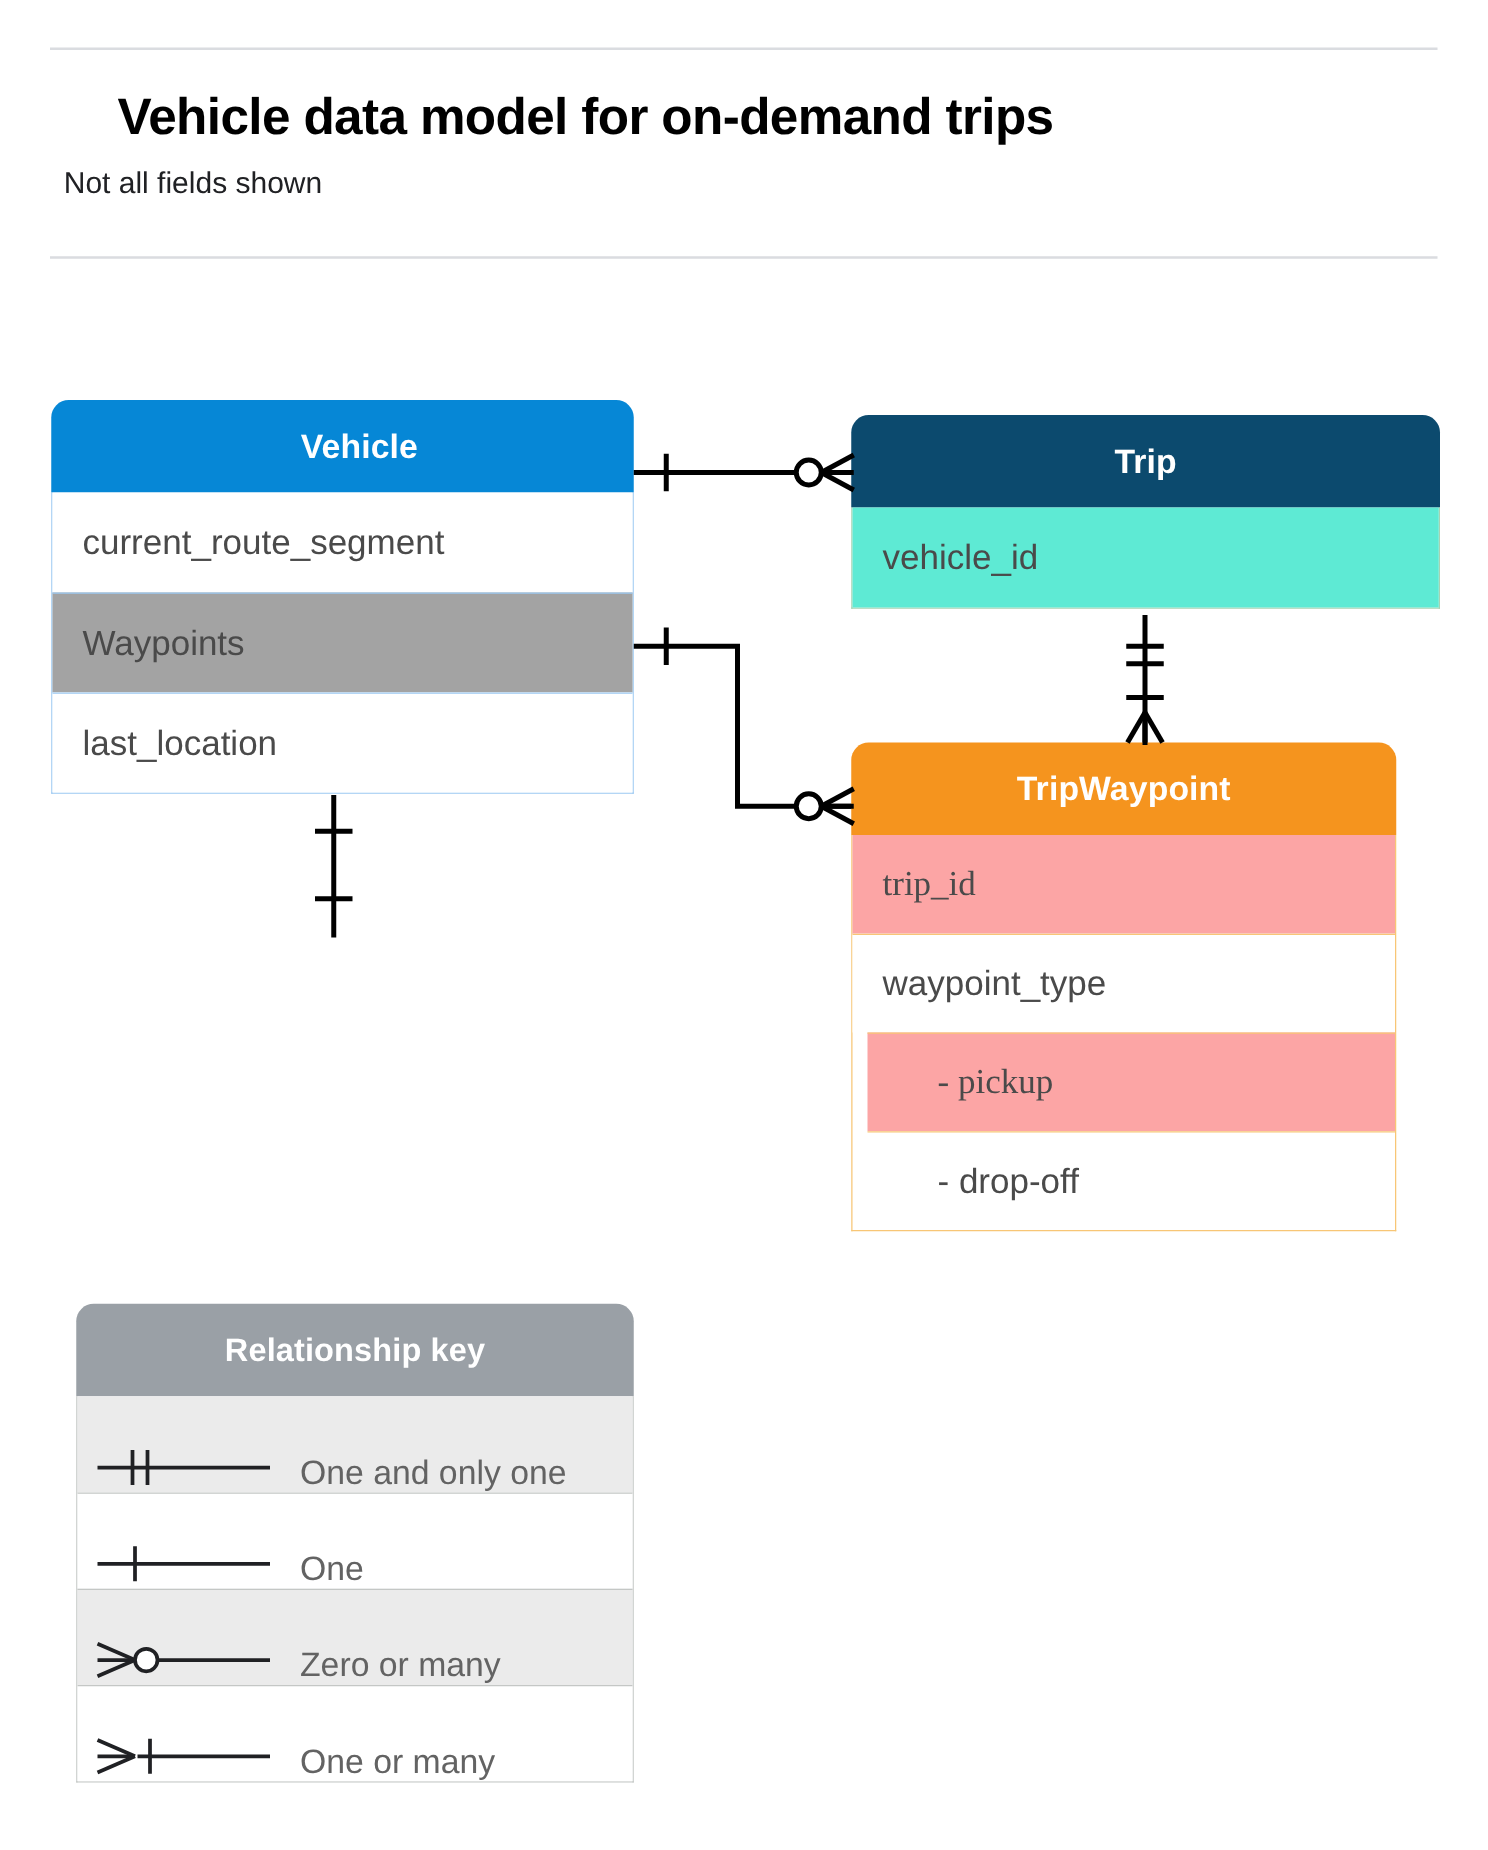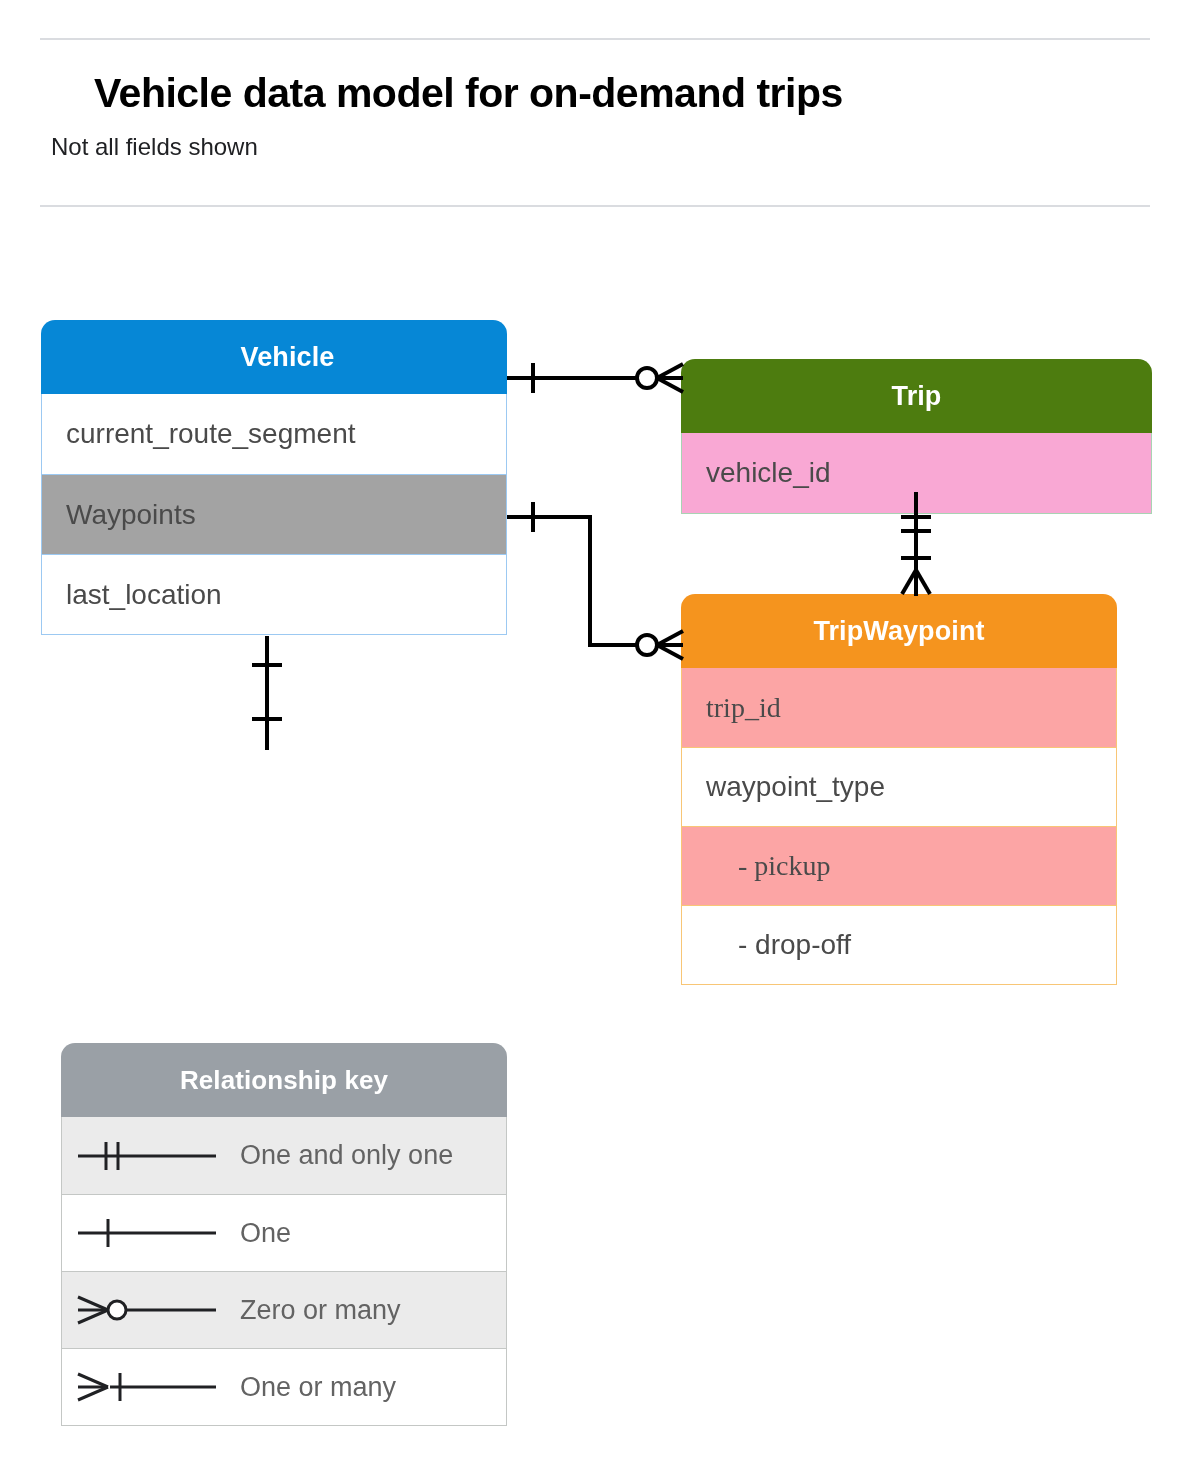--- a/index.html
+++ b/index.html
@@ -81,24 +81,24 @@
   }
   .entity .erow:first-child { border-top: none; }
 
   
   .t-blue .ehead { background: #0687d6; padding-left: 27px; }
   .t-blue .ebody { border-color: #9cc9f2; }
   .t-blue .erow  { border-top-color: #9cc9f2; background: #ffffff; }
   .t-blue .erow.alt { background: #a3a3a3; text-align: right; }
 
   
-  .t-green .ehead { background: #4d7c0f; margin-top: 27px; }
+  .t-green .ehead { background: #0c4a6e; }
   .t-green .ebody { border-color: #a8d3b3; }
   .t-green .erow  { border-top-color: #a8d3b3; background: #ffffff; }
-  .t-green .erow.alt { background: #f9a8d4; }
+  .t-green .erow.alt { background: #5eead4; }
 
   
   .t-orange .ehead { background: #f5941e; }
   .t-orange .ebody { border-color: #f8c676; }
   .t-orange .erow  { border-top-color: #f8c676; background: #ffffff; }
   .t-orange .erow.alt { background: #fca5a5; font-family: Liberation Serif, serif; }
 
   
   .t-grey .ehead { background: #9aa0a6; font-size: 26px; }
   .t-grey .ebody { border-color: #c4c7c5; }
@@ -109,23 +109,23 @@
   #entity-vehicle          { left: 41px;  top: 320px; width: 466px; }
   #entity-trip             { left: 681px; top: 332px; width: 471px; }
   #entity-tripwaypoint     { left: 681px; top: 594px; width: 436px; }
   #entity-vehiclelocation  { left: 41px;  top: 748px; width: 466px; }
   #legend                  { left: 41px;  top: 1043px; width: 466px; padding-left: 20px; }
 
   #entity-vehicle .erow        { height: 80px; }
   #entity-vehiclelocation .erow{ height: 80px; }
   #entity-trip .erow           { height: 80px; }
   #entity-tripwaypoint .erow   { height: 79px; }
-  #legend .erow                { height: 77px; }
-
-  .indent { padding-left: 56px !important; }
+  #legend .erow                { height: 77px; align-items: flex-end; }
+
+  .indent { padding-left: 56px !important; margin-left: 12px; }
 
   
   .legend-row {
     display: flex;
     align-items: center;
   }
   .legend-sym {
     width: 178px;
     flex: 0 0 178px;
     display: flex;

